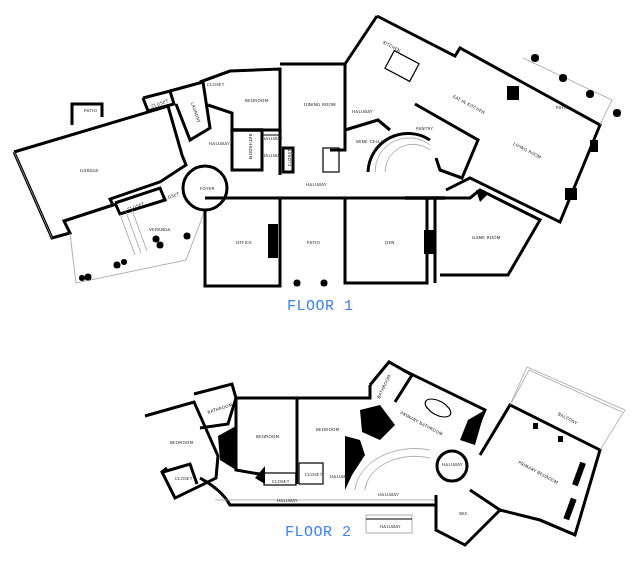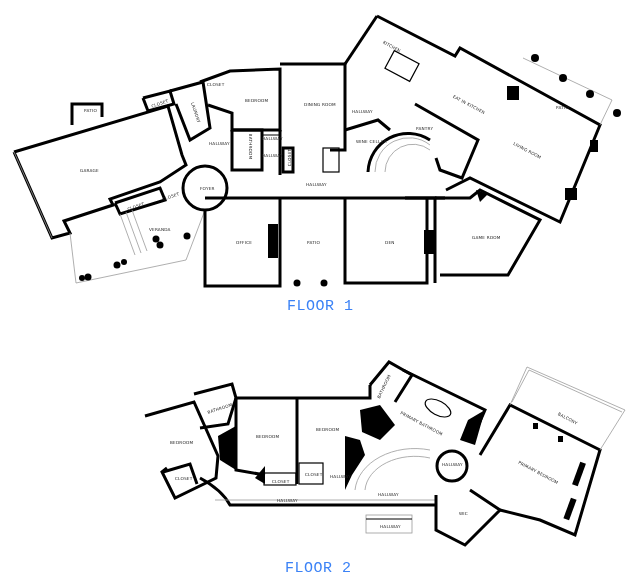--- a/index.html
+++ b/index.html
@@ -180,14 +180,14 @@
   <div class="lbl" style="left:330px;top:474px;">HALLWAY</div>
   <div class="lbl" style="left:371px;top:384px;transform:rotate(-65deg);">BATHROOM</div>
   <div class="lbl" style="left:398px;top:421px;transform:rotate(28deg);">PRIMARY BATHROOM</div>
   <div class="lbl" style="left:442px;top:462px;">HALLWAY</div>
   <div class="lbl" style="left:277px;top:498px;">HALLWAY</div>
   <div class="lbl" style="left:378px;top:492px;">HALLWAY</div>
   <div class="lbl" style="left:380px;top:524px;">HALLWAY</div>
   <div class="lbl" style="left:459px;top:511px;">WIC</div>
   <div class="lbl" style="left:557px;top:416px;transform:rotate(28deg);">BALCONY</div>
   <div class="lbl" style="left:516px;top:470px;transform:rotate(28deg);">PRIMARY BEDROOM</div>
-  <div class="floor-title" style="left:285px;top:560px;">FLOOR 2</div>
+  <div class="floor-title" style="left:285px;top:524px;">FLOOR 2</div>
 </div>
 
 </body></html>

